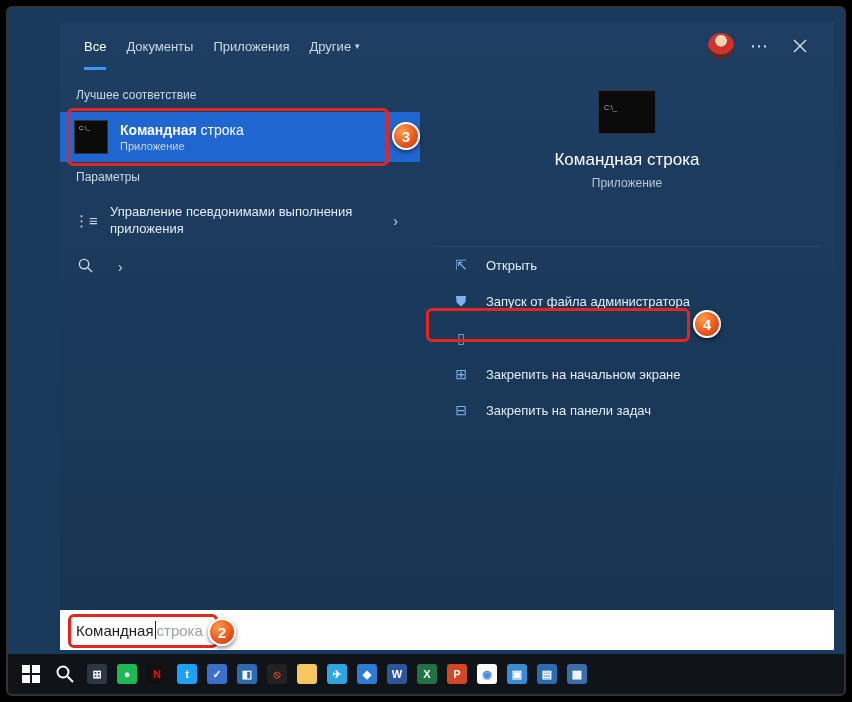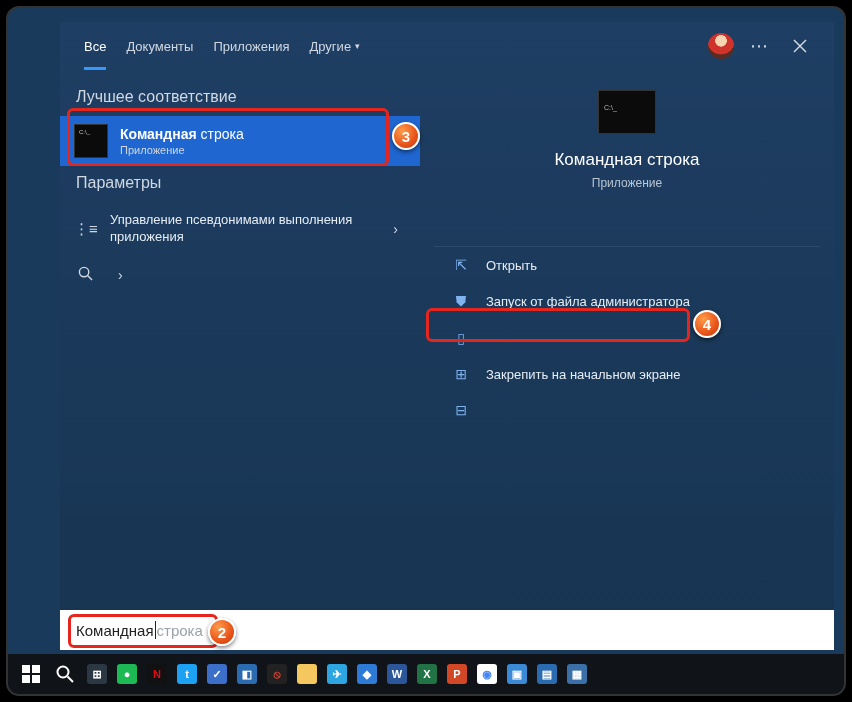--- a/index.html
+++ b/index.html
@@ -1,31 +1,31 @@
 <!DOCTYPE html>
 <html><head>
 <meta charset="utf-8">
 <style>
 * { margin:0; padding:0; box-sizing:border-box; font-family:"Segoe UI",Arial,sans-serif; }
 body { width:852px; height:702px; background:#000; position:relative; overflow:hidden; }
-.frame { position:absolute; left:6px; top:6px; width:840px; height:690px; border:2px solid #333; border-radius:13px; background:#1a3a5c; overflow:hidden; }
+.frame { position:absolute; left:6px; top:6px; width:840px; height:690px; border:2px solid #333; border-radius:6px; background:#1a3a5c; overflow:hidden; }
 .panel { position:absolute; left:52px; top:14px; width:774px; height:612px; background:linear-gradient(#1e3e63,#173451); display:flex; flex-direction:column; }
 .tabs { display:flex; align-items:center; height:48px; padding:0 14px; }
 .tab { color:#d0d8e2; font-size:13px; padding:0 10px; height:48px; display:flex; align-items:center; cursor:pointer; position:relative; }
 .tab.active { color:#fff; }
 .tab.active::after { content:""; position:absolute; left:10px; right:10px; bottom:0; height:3px; background:#3598ff; }
 .tab-chev { margin-left:4px; font-size:9px; }
 .tabs-spacer { flex:1; }
 .avatar { width:26px; height:26px; border-radius:50%; background:radial-gradient(circle at 50% 30%,#f5d6b0 25%,#d0332c 27% 60%,#5a2b20 62%); margin-right:6px; }
 .dots { color:#d0d8e2; font-size:18px; letter-spacing:2px; padding:0 10px; cursor:pointer; }
 .close { width:40px; height:40px; display:flex; align-items:center; justify-content:center; cursor:pointer; }
 .close svg { width:14px; height:14px; stroke:#d0d8e2; stroke-width:1.5; }
 .body { flex:1; display:flex; }
 .left { width:360px; padding:10px 0 0 0; }
-.section-h { color:#cfd8e3; font-size:16px; padding:8px 16px 10px; }
+.section-h { color:#cfd8e3; font-size:12px; padding:8px 16px 10px; }
 .result { display:flex; align-items:center; padding:8px 14px; cursor:pointer; position:relative; }
 .result.selected { background:#1f66d0; }
 .r-icon { width:34px; height:34px; background:#0b0b0b; border:1px solid #333; margin-right:12px; display:flex; align-items:flex-start; padding:4px; }
 .r-icon span { color:#ccc; font-size:6px; }
 .r-text { flex:1; color:#fff; font-size:14px; }
 .r-text .bold { font-weight:600; }
 .r-sub { color:#cfd8e3; font-size:11px; margin-top:2px; }
 .r-arrow { color:#cfd8e3; font-size:14px; padding:0 8px; }
 .setting-row, .web-row { display:flex; align-items:center; padding:10px 14px; cursor:pointer; }
 .setting-row .si, .web-row .si { width:22px; text-align:center; color:#cfd8e3; font-size:15px; margin-right:14px; }
@@ -121,20 +121,21 @@
             </div>
           <div class="action">
               <div class="ai">▯</div>
             </div>
           <div class="action">
               <div class="ai">⊞</div>
               <span>Закрепить на начальном экране</span>
             </div>
           <div class="action">
               <div class="ai">⊟</div>
+              <span>Закрепить на панели задач</span>
             </div>
         </div>
       </div>
     </div>
   </div>
 
   <div class="searchbox">
     <span class="typed">Командная </span>
       <span class="cursor"></span>
       <span class="ghost">строка</span>

